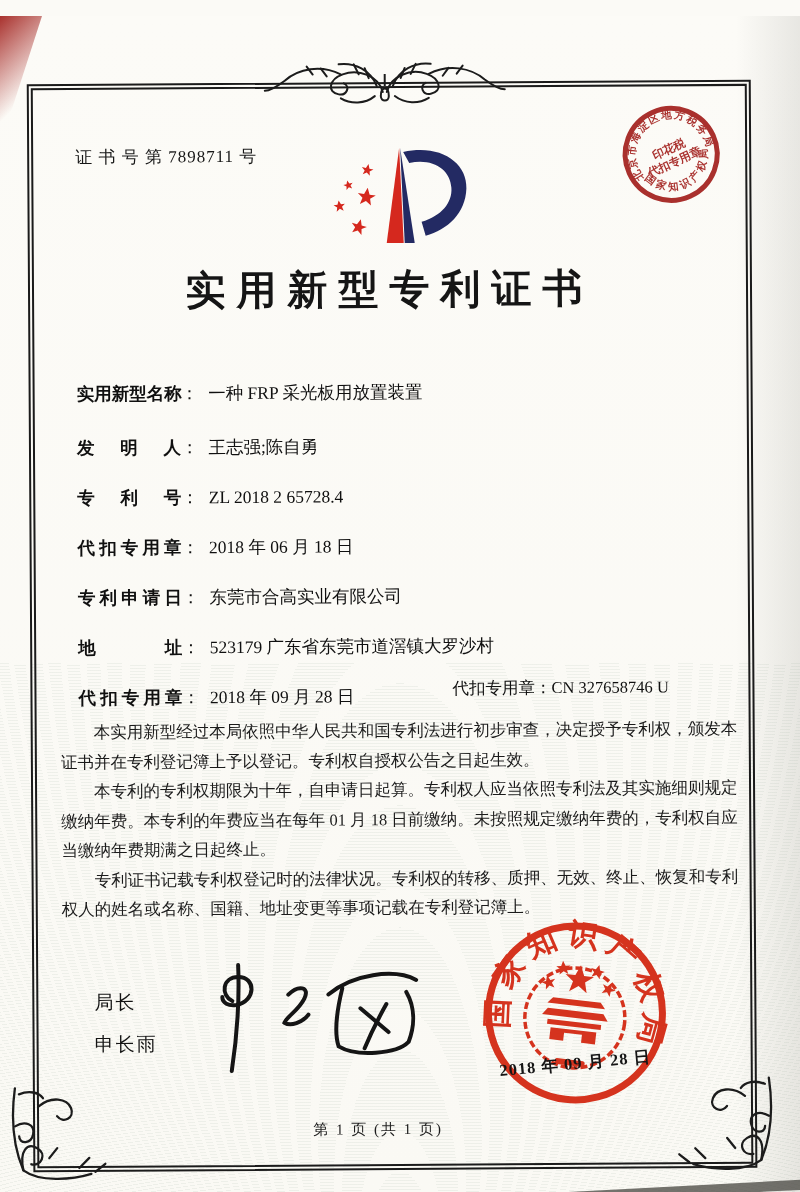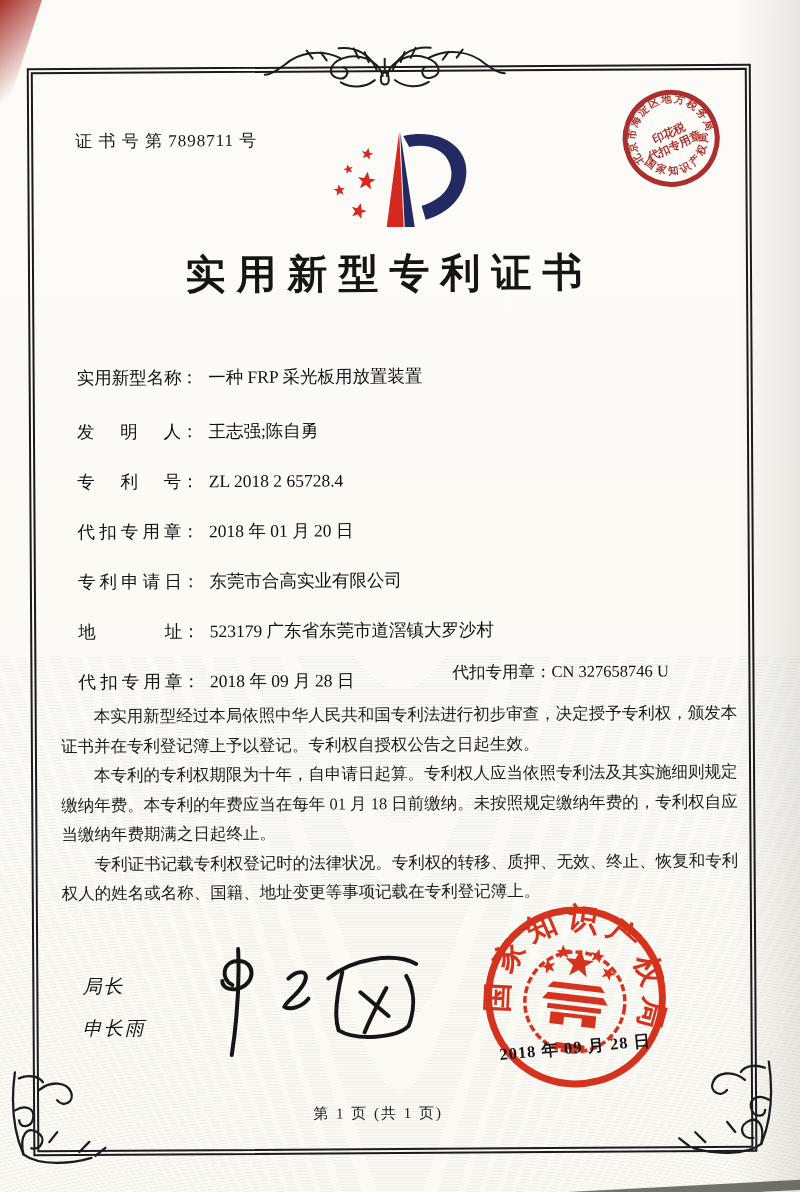--- a/index.html
+++ b/index.html
@@ -3,46 +3,46 @@
 <meta charset="utf-8">
 <style>
   html,body{margin:0;padding:0;}
   body{
     width:800px;height:1192px;overflow:hidden;
     font-family:"Liberation Serif","DejaVu Serif",serif;
     background:#fbfaf6;position:relative;
   }
   .page{position:absolute;inset:0;background:
     linear-gradient(to right, rgba(255,255,255,0) 92%, rgba(125,125,118,.16)),
-    linear-gradient(#fcfbf7,#faf9f4);}
+    linear-gradient(#fcfbf7,#faf9f4); margin-top: 16px;}
   .texture{position:absolute;left:0;right:0;top:55%;bottom:0;
     background:repeating-radial-gradient(ellipse 140% 70% at 50% 130%,
       rgba(135,158,140,.11) 0 2px, rgba(0,0,0,0) 2px 9px);
     pointer-events:none;}
   .photo-corner-red{position:absolute;left:0;top:0;width:42px;height:130px;
     background:linear-gradient(135deg, rgba(160,28,24,.9), rgba(160,28,24,0) 62%);
     clip-path:polygon(0 0,100% 0,0 100%);}
   .photo-edge{position:absolute;right:-18px;bottom:-4px;width:270px;height:10px;
     background:#46443f;transform:rotate(-3deg);opacity:.75;border-radius:3px;}
   .sheet{position:absolute;inset:0;transform:rotate(-.35deg);transform-origin:400px 600px;}
   .frame{position:absolute;left:30px;top:66px;width:712px;height:1076px;
     border:6px double #1b1b1b;}
   .cert-no{position:absolute;left:78px;top:128px;font-size:17px;color:#161616;letter-spacing:1px;}
   .logo{position:absolute;left:302px;top:128px;width:175px;height:110px;}
   .title{position:absolute;left:30px;top:246px;width:712px;text-align:center;
     font-size:40px;font-weight:700;letter-spacing:11px;color:#151515;text-indent:11px;}
   .row{position:absolute;left:78px;font-size:17.5px;color:#101010;white-space:nowrap;}
-  .row .label{display:inline-block;width:104px;text-align:justify;text-align-last:justify;font-weight:400;}
+  .row .label{display:inline-block;width:104px;text-align:justify;text-align-last:justify;font-weight:700;}
   .row .colon{margin-right:10px;font-weight:500;}
   .r1{top:364px}.r2{top:418px}.r3{top:468px}.r4{top:518px}.r5{top:568px}.r6{top:618px}.r7{top:668px}
   .grant-no{position:absolute;left:452px;top:662px;font-size:16.5px;color:#101010;white-space:nowrap;}
   .paras{position:absolute;left:60px;top:700px;width:686px;font-size:16.5px;
     line-height:29.5px;color:#1b1b1b;}
   .paras p{margin:0;text-indent:2em;}
-  .signer{position:absolute;left:80px;font-size:19px;color:#141414;letter-spacing:2px;font-style:italic;}
+  .signer{position:absolute;left:92px;font-size:19px;color:#141414;letter-spacing:2px;}
   .signer.t{top:972px}.signer.n{top:1014px}
   .signature{position:absolute;left:198px;top:942px;width:250px;height:120px;}
   .tax-stamp{position:absolute;left:624px;top:90px;width:100px;height:100px;
     transform:rotate(-24deg);opacity:.88;}
   .office-seal{position:absolute;left:478px;top:903px;width:190px;height:190px;
     transform:rotate(7deg);opacity:.93;}
   .seal-date{position:absolute;left:470px;top:1038px;width:205px;text-align:center;
     font-size:16.5px;font-weight:600;color:#161616;transform:rotate(-5deg);letter-spacing:1px;}
   .footer{position:absolute;left:30px;top:1104px;width:690px;text-align:center;
     font-size:15px;color:#1d1d1d;letter-spacing:2px;}
@@ -154,21 +154,21 @@
     <div class="row r1">
       <span class="label">实用新型名称</span><span class="colon">：</span><span class="value">一种 FRP 采光板用放置装置</span>
     </div>
     <div class="row r2">
       <span class="label">发明人</span><span class="colon">：</span><span class="value">王志强;陈自勇</span>
     </div>
     <div class="row r3">
       <span class="label">专利号</span><span class="colon">：</span><span class="value">ZL 2018 2 65728.4</span>
     </div>
     <div class="row r4">
-      <span class="label">代扣专用章</span><span class="colon">：</span><span class="value">2018 年 01 月 20 日</span>
+      <span class="label">代扣专用章</span><span class="colon">：</span><span class="value">2018 年 06 月 18 日</span>
     </div>
     <div class="row r5">
       <span class="label">专利申请日</span><span class="colon">：</span><span class="value">东莞市合高实业有限公司</span>
     </div>
     <div class="row r6">
       <span class="label">地址</span><span class="colon">：</span><span class="value">523179 广东省东莞市道滘镇大罗沙村</span>
     </div>
     <div class="row r7">
       <span class="label">代扣专用章</span><span class="colon">：</span><span class="value">2018 年 09 月 28 日</span>
     </div>

